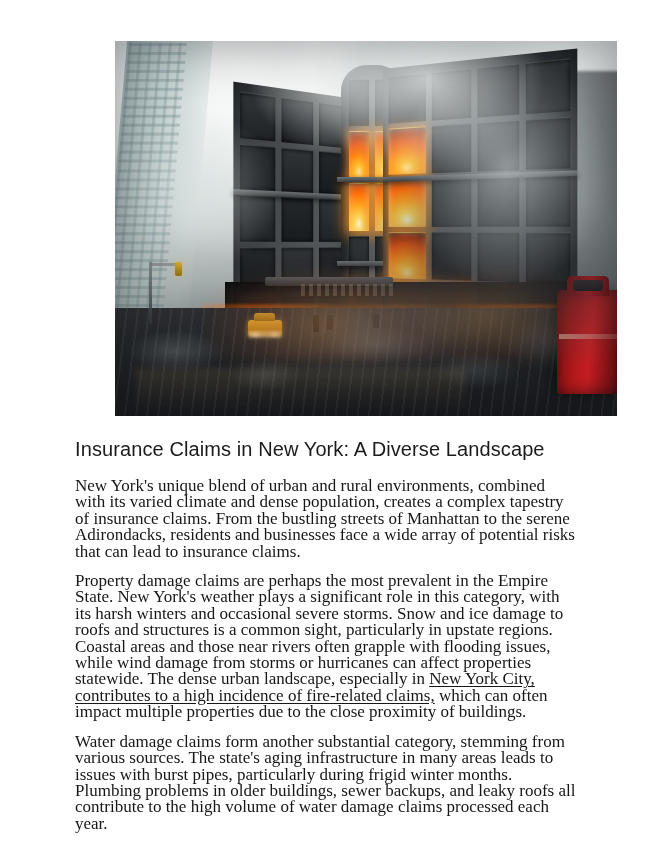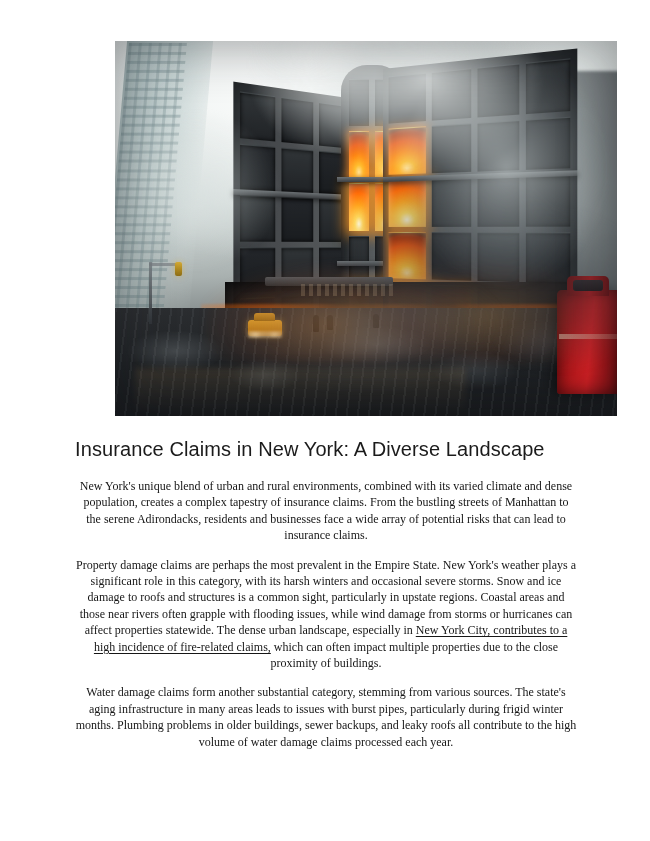--- a/index.html
+++ b/index.html
@@ -412,25 +412,25 @@
     font-size: 20px;
     font-weight: 400;
     line-height: 26px;
     color: #1b1b1b;
     margin: 0 0 16px 0;
     letter-spacing: 0.1px;
   }
 
   .article p {
     font-family: "Liberation Serif", serif;
-    font-size: 12px;
+    font-size: 17px;
     line-height: 16.4px;
     color: #161616;
     margin: 0 0 13px 0;
-    text-align: center;
+    text-align: left;
   }
   .article p:last-child { margin-bottom: 16px; }
 
   .u-link {
     text-decoration: underline;
     text-underline-offset: 1.5px;
   }
 </style>
 </head>
 <body>

